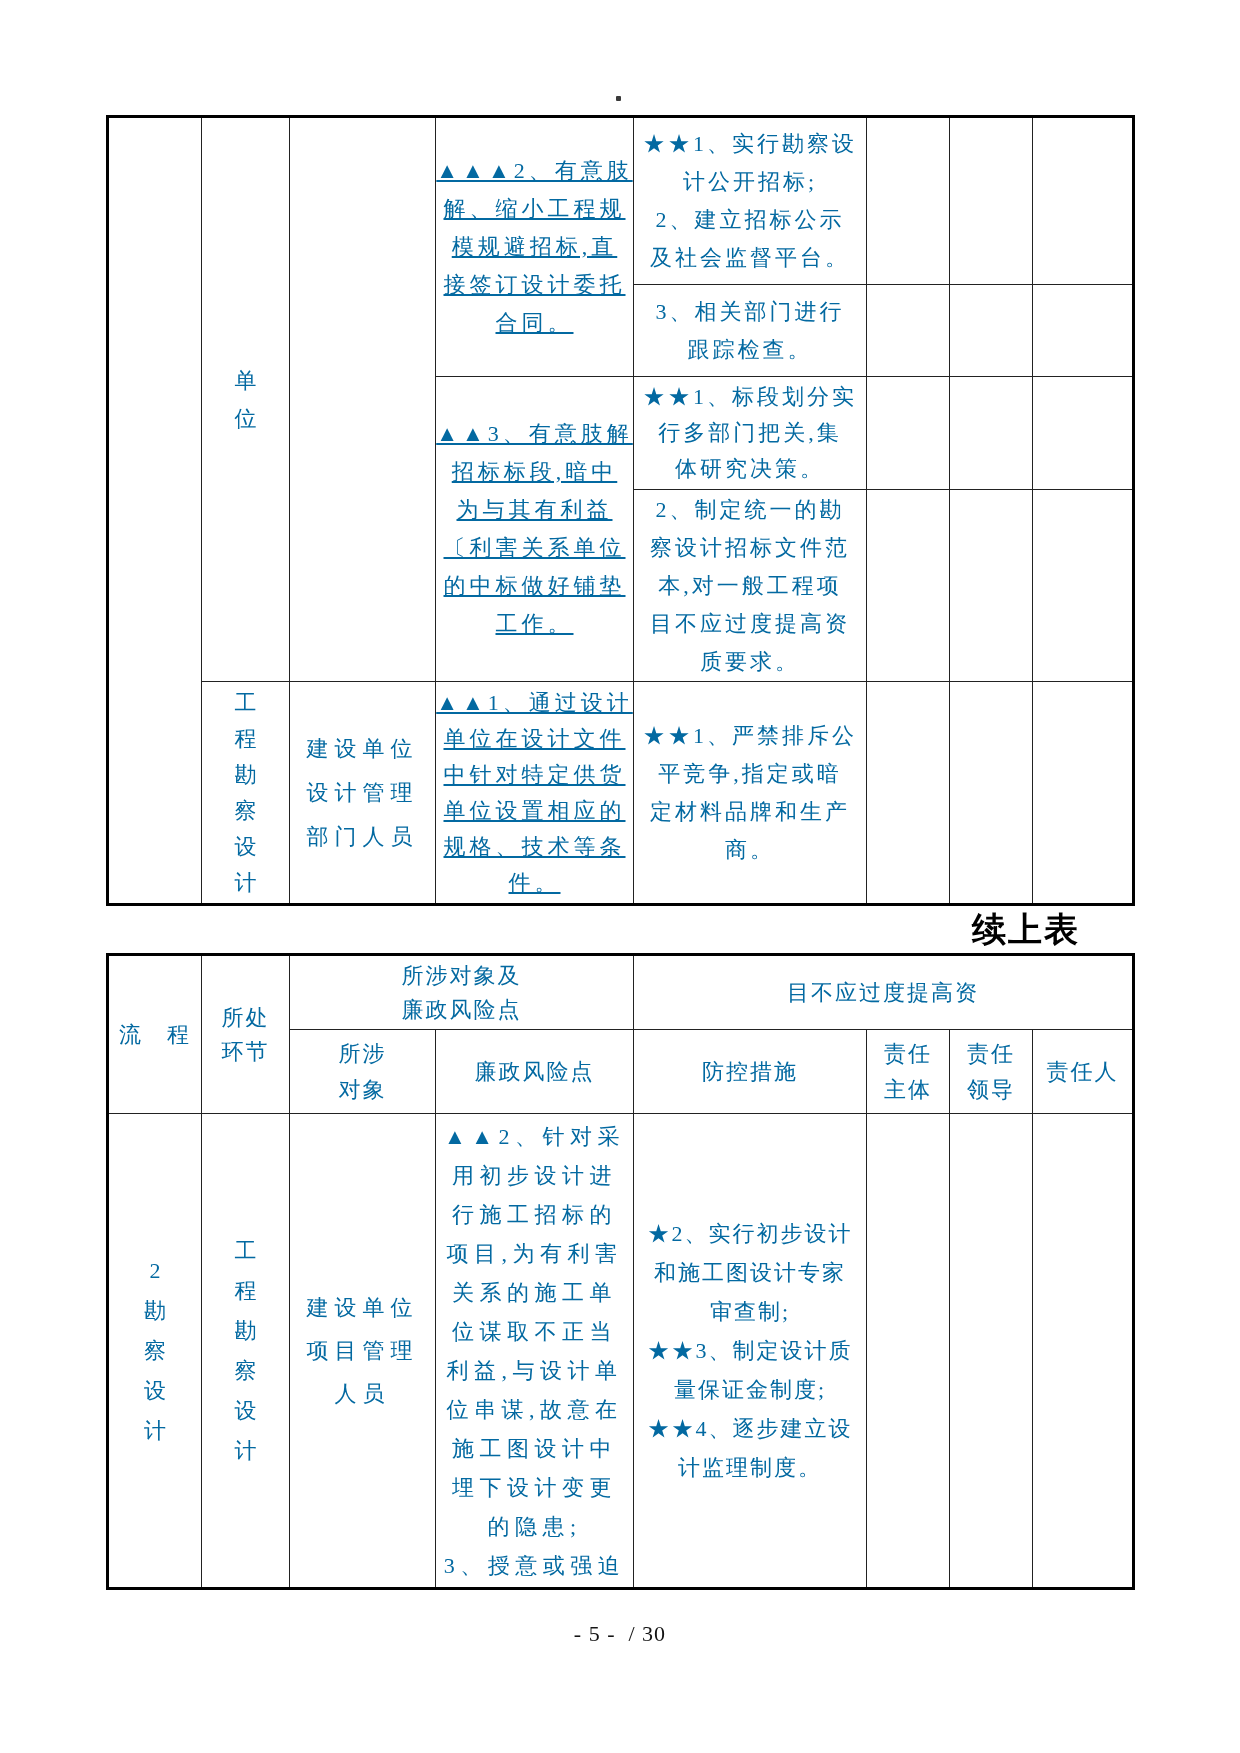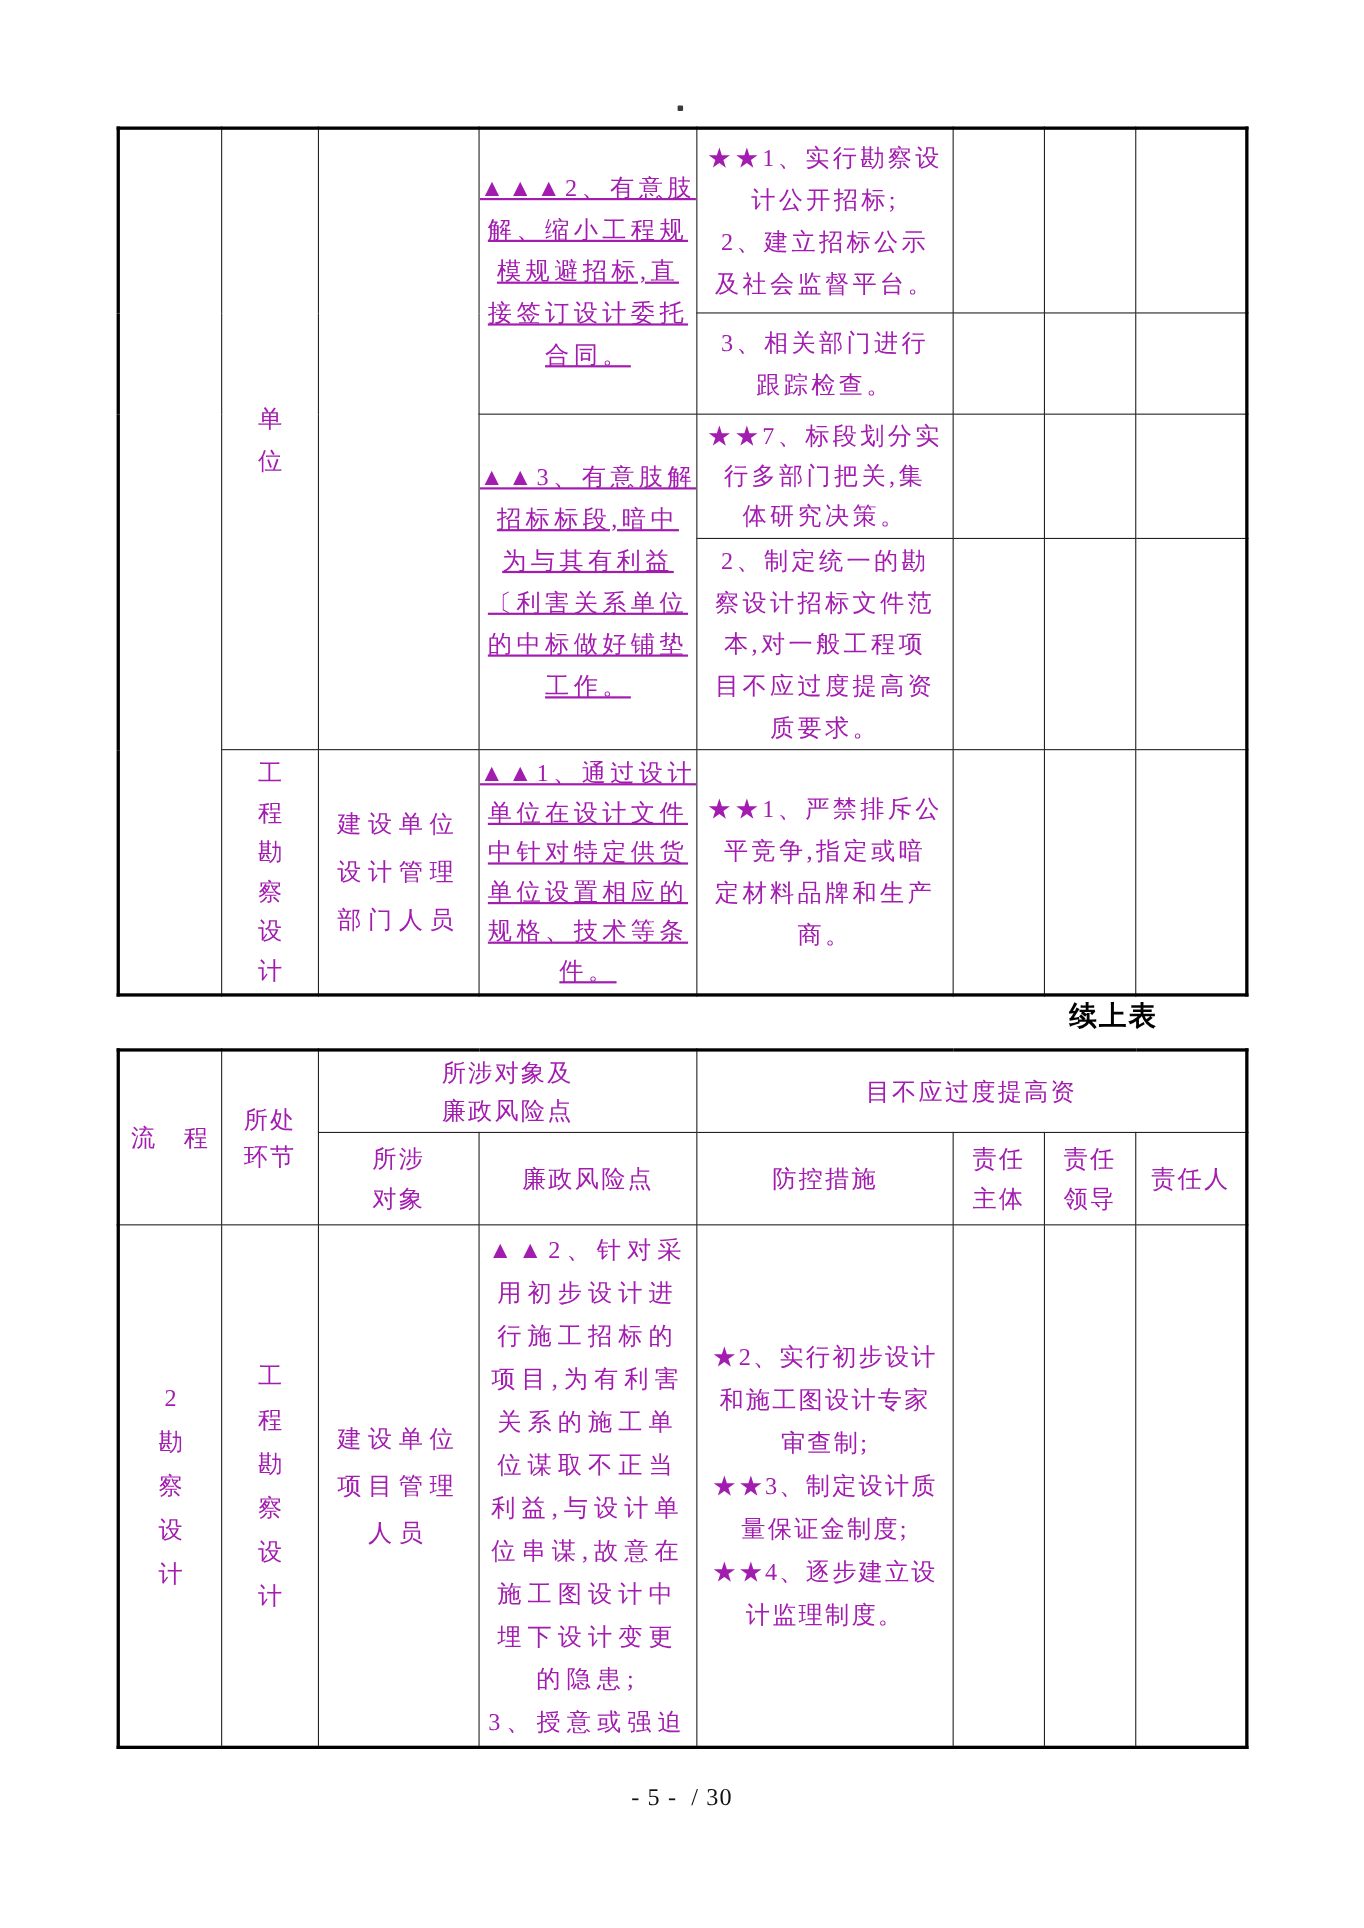--- a/index.html
+++ b/index.html
@@ -4,21 +4,21 @@
 <style>
   html,body { margin:0; padding:0; }
   body { background:#ffffff; font-family:"Liberation Serif","DejaVu Serif",serif; color:#141414; }
   #page { position:relative; width:1240px; height:1753px; background:#ffffff; overflow:hidden; }
 
   .stray-dot { position:absolute; left:616px; top:96px; width:5px; height:5px; background:#3a3a3a; border-radius:1px; }
 
   table.doc { border-collapse:collapse; table-layout:fixed; position:absolute; left:106px; background:#fff; }
   table.doc { border:3.5px solid #000; }
   table.doc td { border:1.5px solid #222; padding:0; text-align:center; vertical-align:middle;
-                 font-size:22px; color:#a21caf; overflow:hidden; }
+                 font-size:22px; color:#0369a1; overflow:hidden; }
   .pre { white-space:pre-line; }
 
   
   #table1 { top:115px; }
   #table1 tr.r1 { height:168px; } #table1 tr.r2 { height:92px; }
   #table1 tr.r3 { height:113px; } #table1 tr.r4 { height:192px; }
   #table1 tr.r5 { height:223px; }
   
   #table2 { top:953px; }
   #table2 tr.h1 { height:75px; } #table2 tr.h2 { height:84px; } #table2 tr.b1 { height:475px; }
@@ -36,21 +36,21 @@
   .vstack.lh40 { line-height:40px; }
   .phase-top { vertical-align:top; padding-top:24px; }
   .obj     { text-align:left; padding-left:13px; font-size:21.5px; letter-spacing:6px; line-height:44px; }
   .obj2    { text-align:left; padding-left:13px; font-size:21.5px; letter-spacing:6px; line-height:43px; }
   .hdr     { font-size:23px; letter-spacing:2px; line-height:34px; }
   .hdr2    { font-size:23px; letter-spacing:2px; line-height:36px; }
   .risk2   { text-align:left; vertical-align:top; padding:5px 4px 0 9px; font-size:21.5px; letter-spacing:5.5px; line-height:39px; }
   .measure2{ text-align:left; padding-left:8px; font-size:21.5px; letter-spacing:2px; line-height:39px; }
 
   .cont-label { position:absolute; left:972px; top:907px; width:160px; font-weight:bold;
-                font-size:25px; letter-spacing:2px; color:#000; }
+                font-size:34px; letter-spacing:2px; color:#000; }
   .footer { position:absolute; left:0; top:1621px; width:1240px; text-align:center;
             font-size:22px; letter-spacing:1px; white-space:pre; }
 </style>
 </head>
 <body>
 
 <div id="page">
 
   <div class="stray-dot"></div>
 
@@ -91,21 +91,21 @@
       <td></td>
       <td></td>
     </tr>
     <tr class="r3">
       <td rowspan="2" class="risk pre">▲▲3、有意肢解
 招标标段,暗中
 为与其有利益
 〔利害关系单位
 的中标做好铺垫
 工作。</td>
-      <td class="measure tight pre">★★7、标段划分实
+      <td class="measure tight pre">★★1、标段划分实
 行多部门把关,集
 体研究决策。</td>
       <td></td>
       <td></td>
       <td></td>
     </tr>
     <tr class="r4">
       <td class="measure pre">2、制定统一的勘
 察设计招标文件范
 本,对一般工程项

